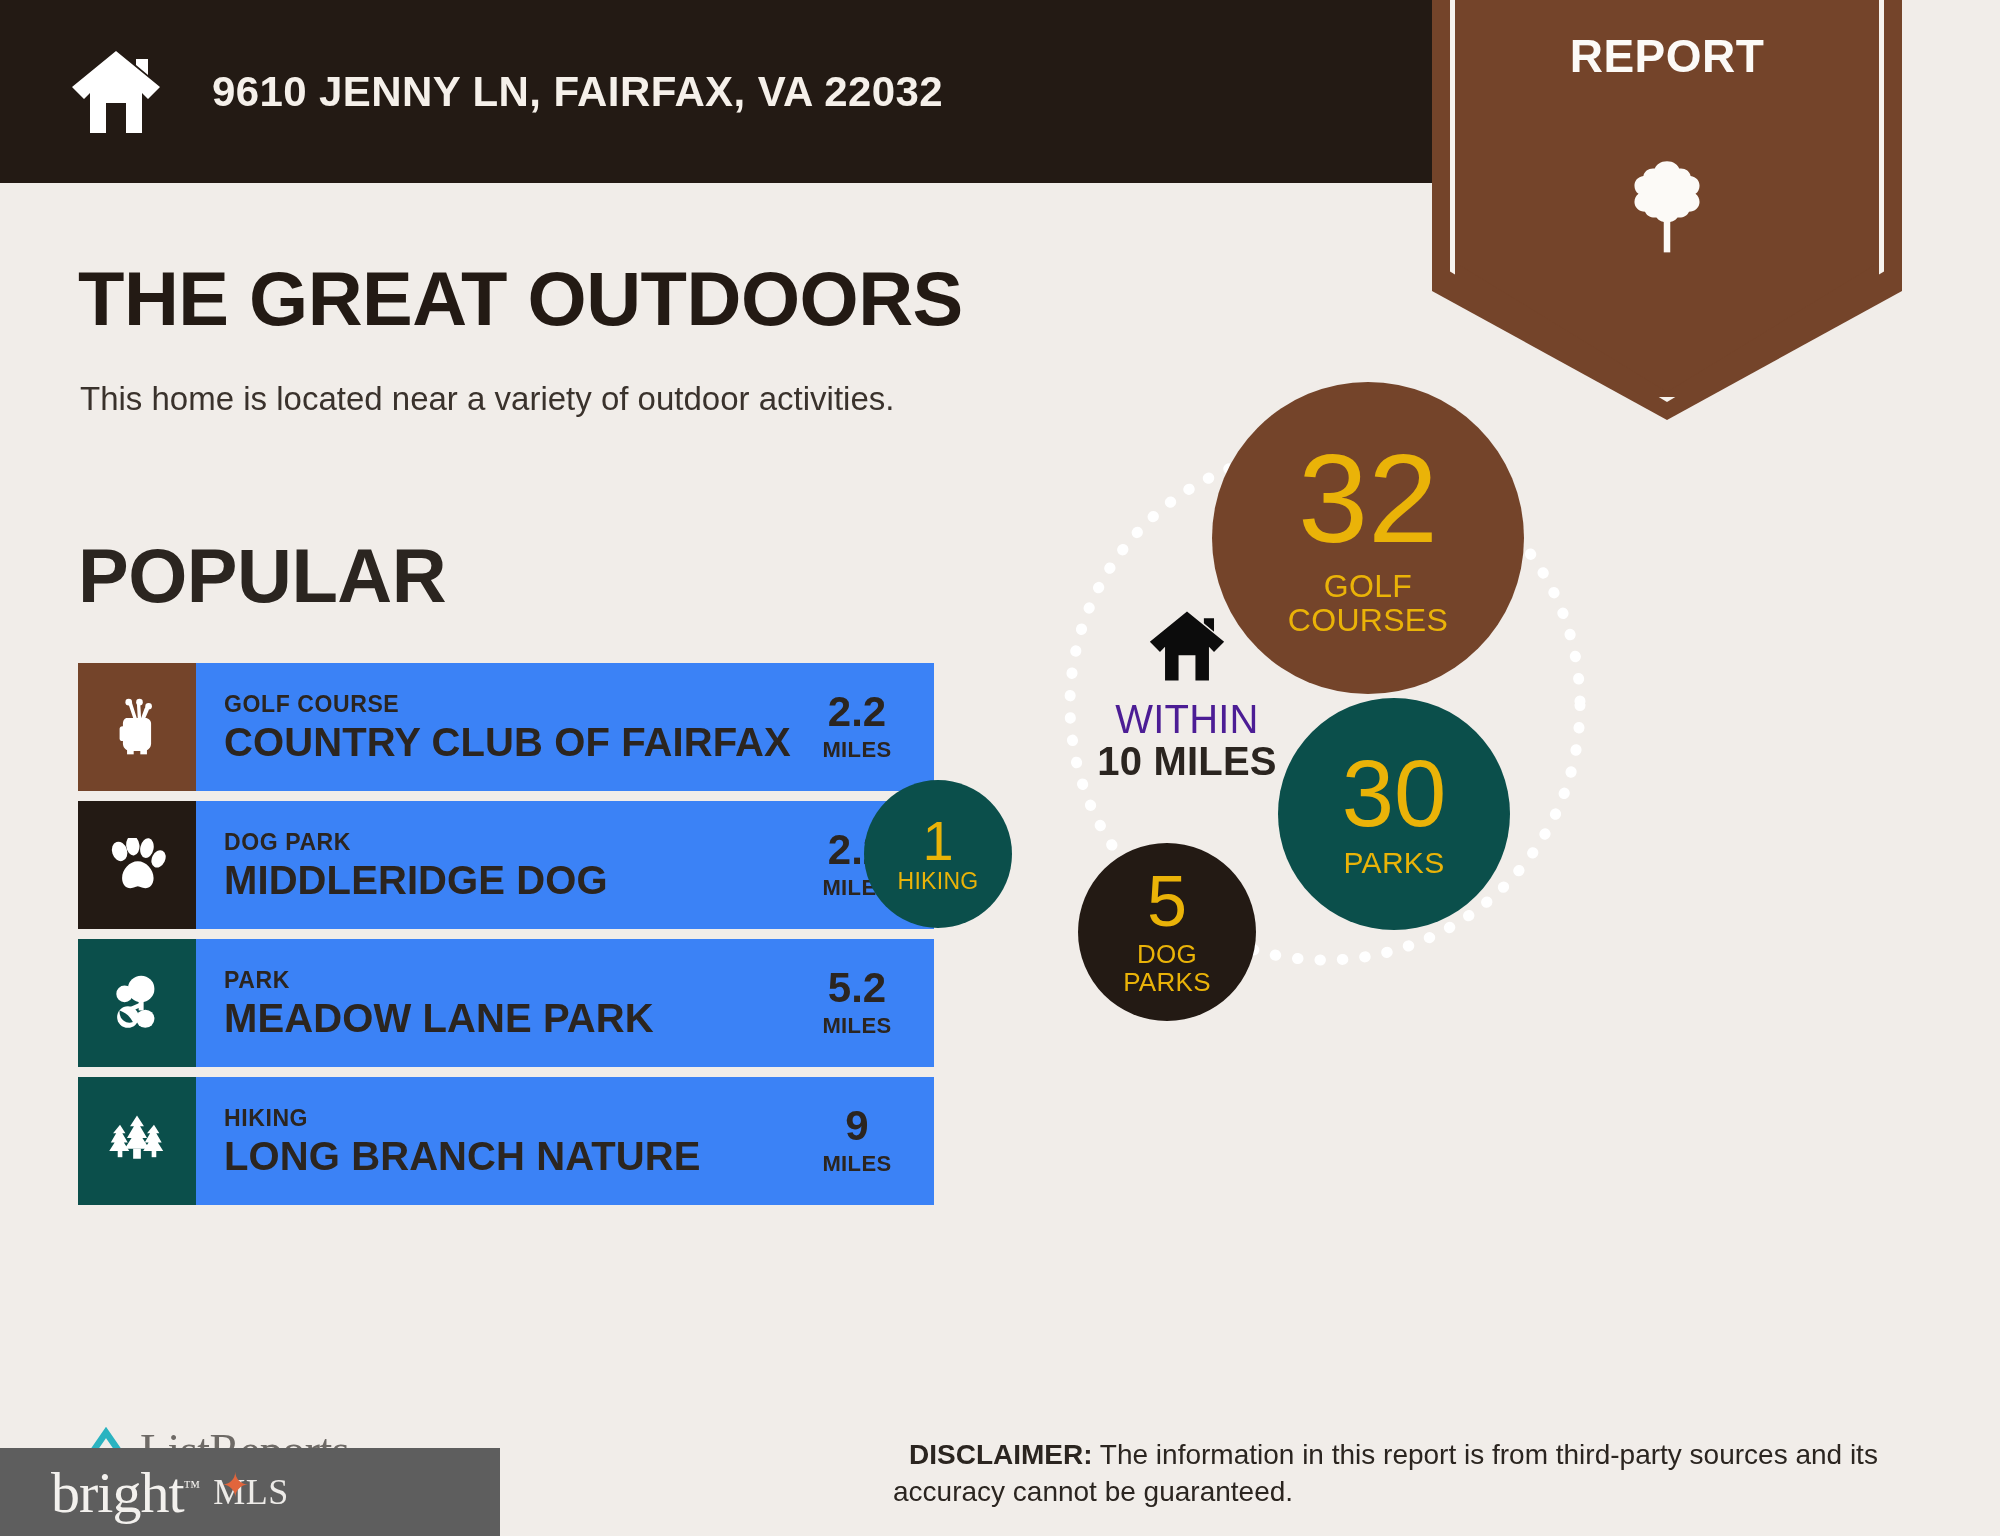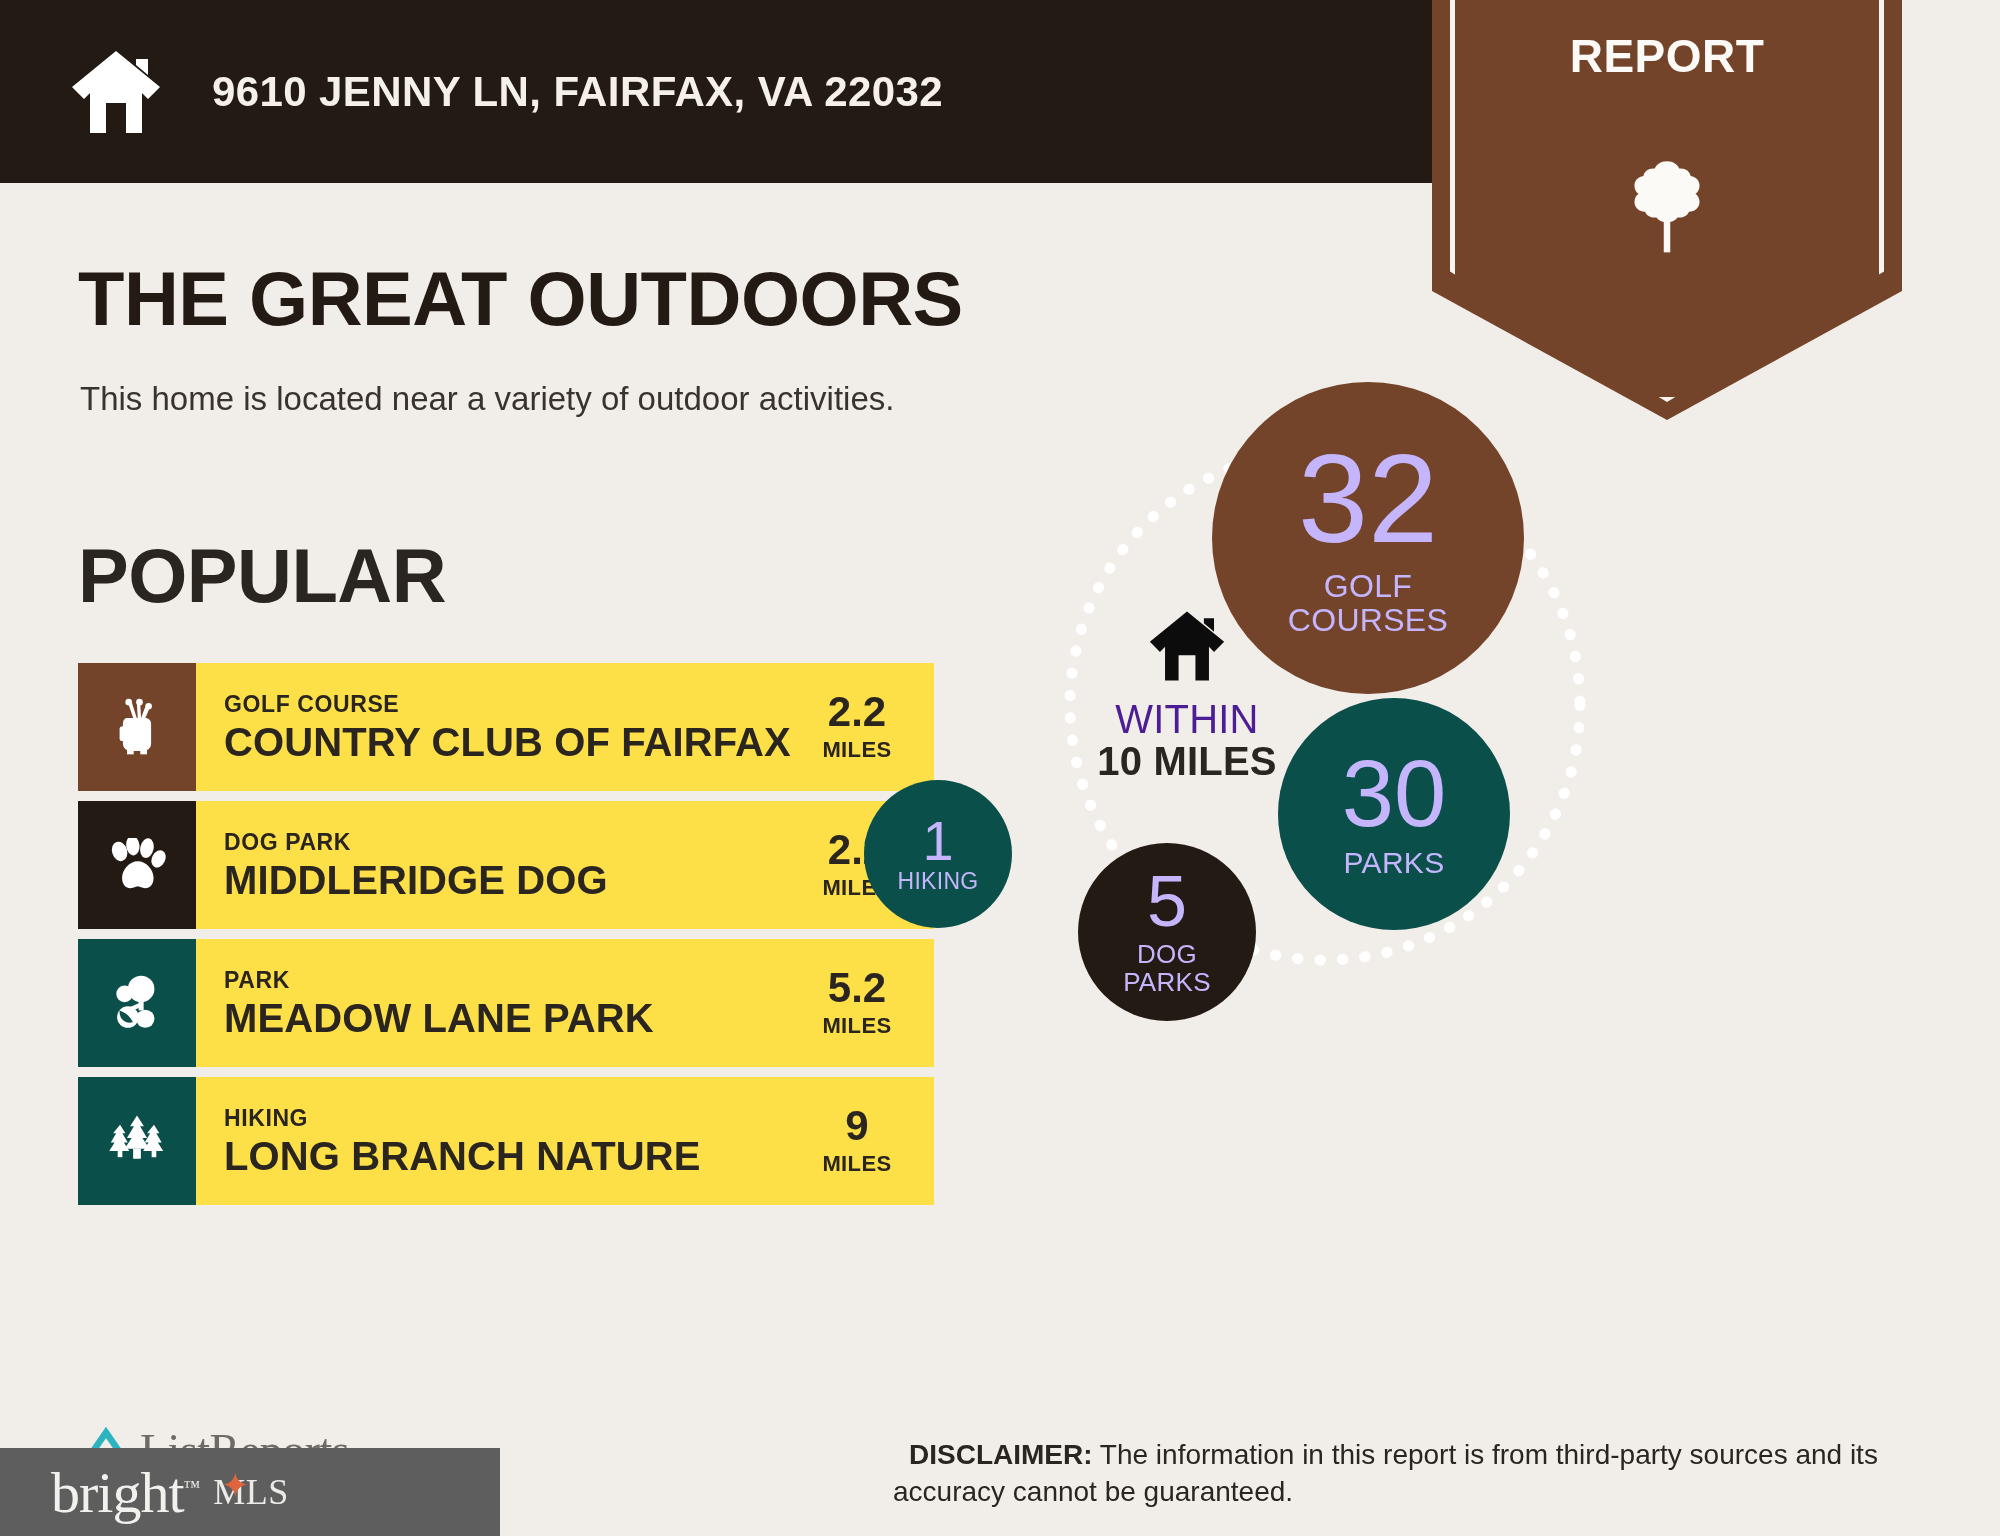--- a/index.html
+++ b/index.html
@@ -65,21 +65,21 @@
   }
   .popular{
     position:absolute; left:78px; top:532px;
     font-size:76px; font-weight:700; letter-spacing:-.5px; color:#2B2520;
   }
 
   
   .list{ position:absolute; left:78px; top:663px; width:856px; }
   .row{
     display:flex; align-items:stretch; height:128px; margin-bottom:10px;
-    background:#fde047;
+    background:#3b82f6;
   }
   .row .ico{
     width:118px; flex:0 0 118px; display:flex; align-items:center; justify-content:center;
   }
   .row .mid{
     flex:1 1 auto; padding-left:28px; display:flex; flex-direction:column;
     justify-content:center; overflow:hidden;
   }
   .row .cat{
     font-size:23px; font-weight:700; letter-spacing:.6px; color:#2B2520;
@@ -99,21 +99,21 @@
   .bg-brown{ background:#74442A; }
   .bg-dark { background:#231A14; }
   .bg-teal { background:#0B4F4B; }
 
   
   .diagram{ position:absolute; left:1060px; top:440px; width:640px; height:660px; }
   .dots-ring{ position:absolute; left:0; top:0; width:530px; height:530px; }
 
   .bubble{
     position:absolute; border-radius:50%; display:flex; flex-direction:column;
-    align-items:center; justify-content:center; color:#c4b5fd; text-align:center;
+    align-items:center; justify-content:center; color:#eab308; text-align:center;
   }
   .bubble .n{ font-weight:400; line-height:.95; }
   .bubble .l{ font-weight:400; line-height:1.07; letter-spacing:.3px; }
 
   .b-golf{ left:152px; top:-58px; width:312px; height:312px; background:#74442A; }
   .b-golf .n{ font-size:126px; }
   .b-golf .l{ font-size:32px; margin-top:10px; }
 
   .b-parks{ left:218px; top:258px; width:232px; height:232px; background:#0B4F4B; }
   .b-parks .n{ font-size:94px; }

